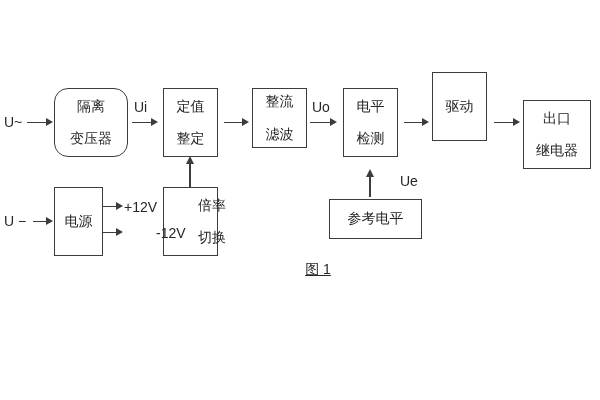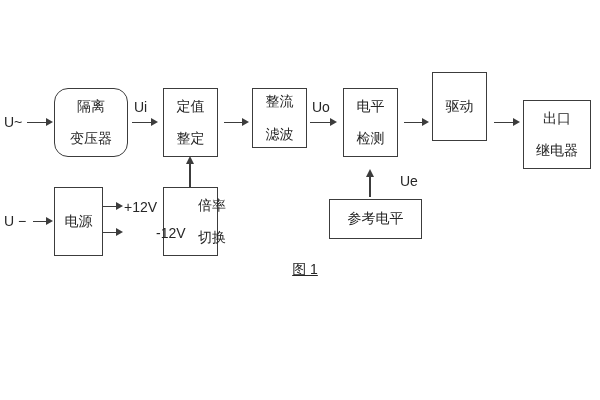--- a/index.html
+++ b/index.html
@@ -47,21 +47,21 @@
     line-height:1.2;
     white-space:nowrap;
   }
   .s-uac   {left:4px;  top:114px;}
   .s-ui    {left:134px;top:99px;}
   .s-uo    {left:312px;top:99px;}
   .s-udc   {left:4px;  top:213px;}
   .s-p12   {left:124px;top:199px;}
   .s-m12   {left:124px;top:225px;margin-left:32px;}
   .s-ue    {left:368px;top:173px;margin-left:32px;}
-  .caption {left:278px;top:261px;width:54px;text-align:center;font-size:14px;position:absolute;text-decoration:underline;}
+  .caption {left:291px;top:261px;width:54px;text-align:center;font-size:14px;position:absolute;text-decoration:underline;}
   
   .arrow-h{
     position:absolute;
     height:1.5px;
     background:var(--line);
   }
   .arrow-h::after{
     content:"";
     position:absolute;
     right:-7px;

